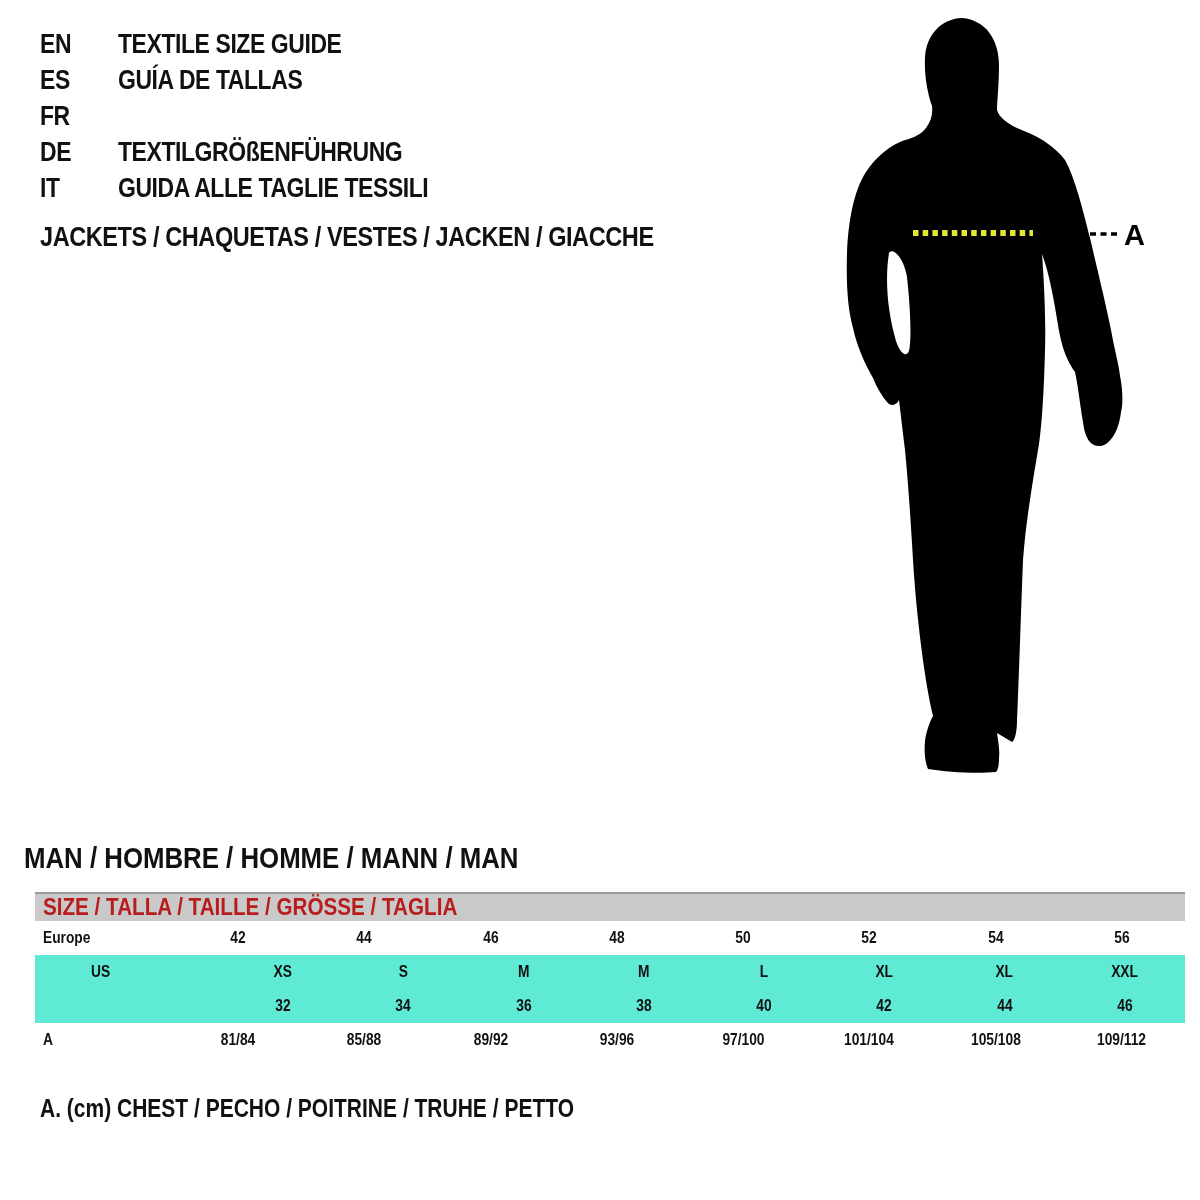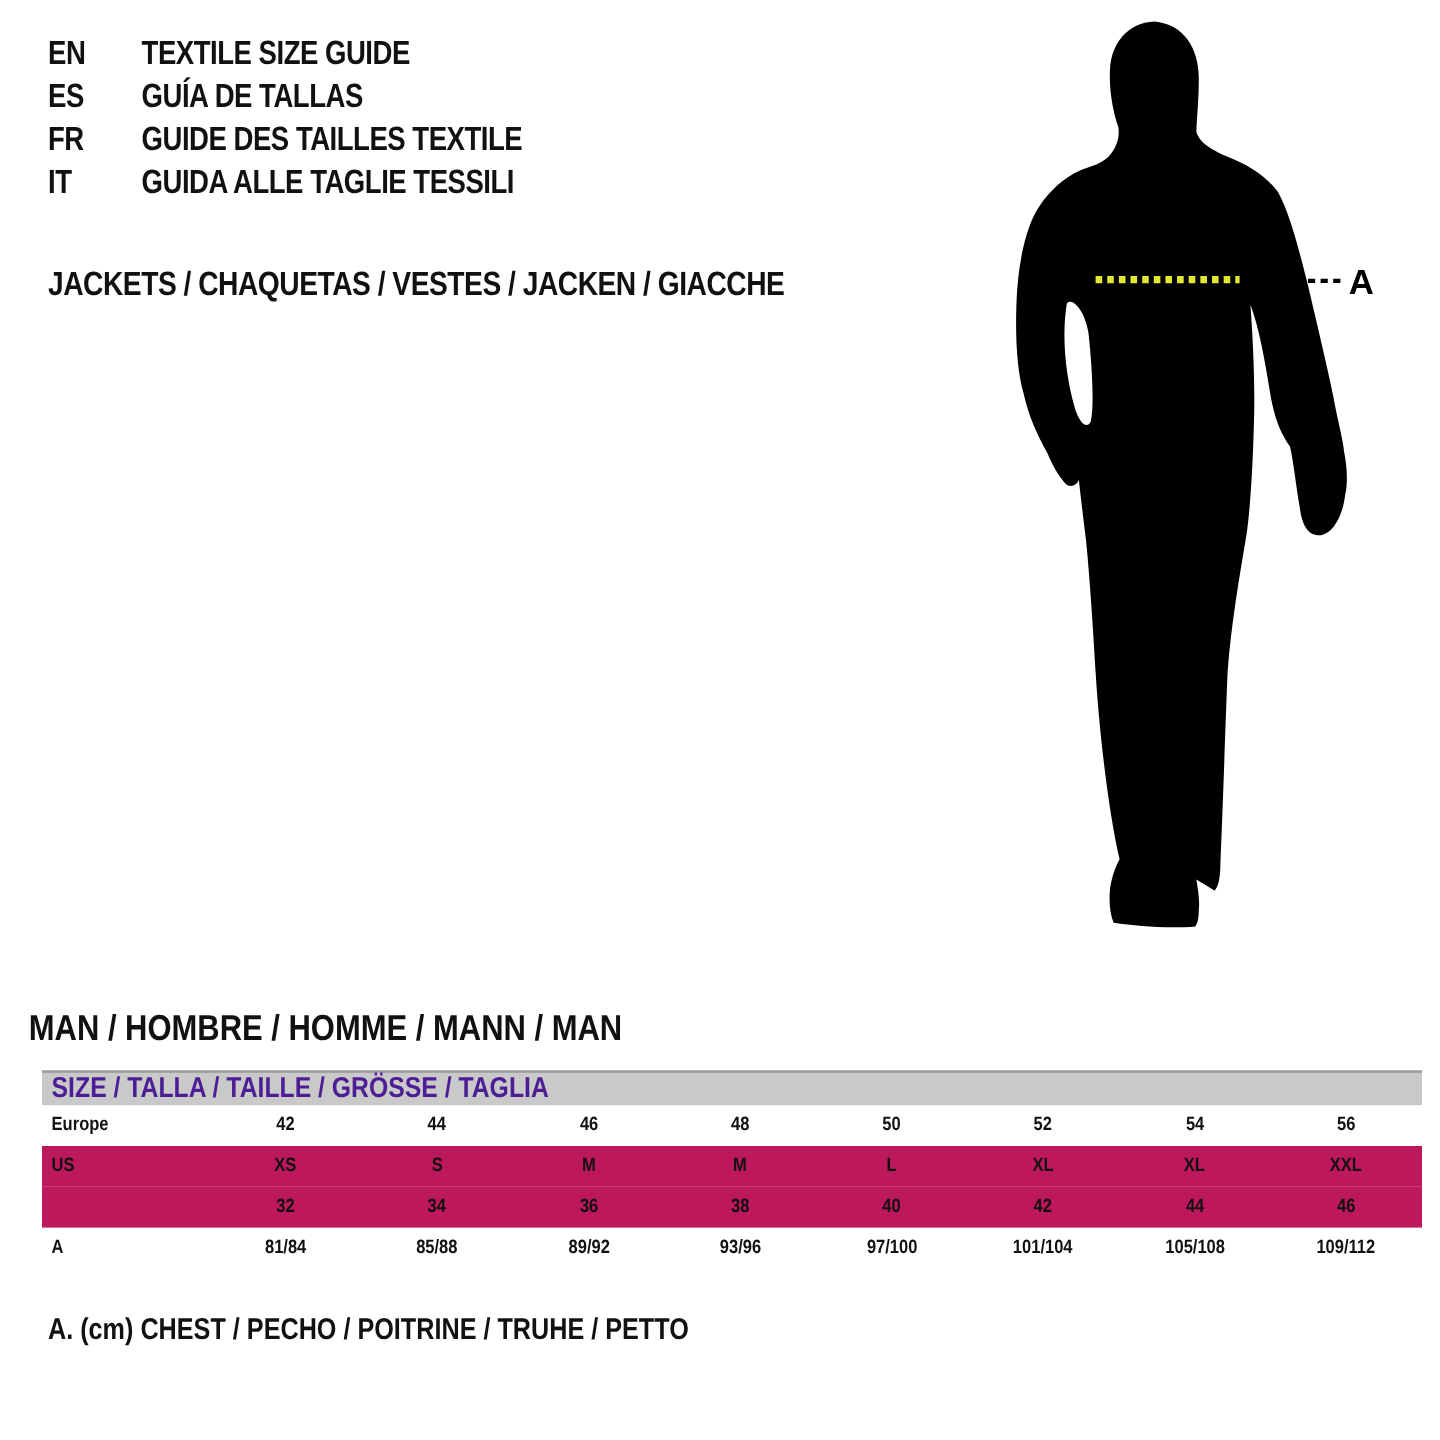--- a/index.html
+++ b/index.html
@@ -29,24 +29,24 @@
   svg text { font-family:"Liberation Sans", sans-serif; font-weight:bold; }
 
   
   .section-title { position:absolute; left:24px; top:841px; font-size:30px; }
 
   
   .size-table { position:absolute; left:35px; top:892px; width:1150px; }
   .thead {
     height:29px; line-height:26px; background:#c9c9c9;
     border-top:2px solid #9b9b9b;
-    padding-left:8px; font-size:24px; color:#4c1d95;
+    padding-left:8px; font-size:24px; color:#b91c1c;
   }
   .trow { display:grid; grid-template-columns:140px repeat(8,1fr); height:34px; align-items:center; font-size:16px; }
-  .trow.shaded { background:#be185d; }
+  .trow.shaded { background:#5eead4;padding-left:48px; }
   .tlabel { padding-left:8px; text-align:left; }
   .tval { text-align:center; }
 
   
   .footnote { position:absolute; left:40px; top:1094px; font-size:25px; }
 </style>
 </head>
 <body>
 
 <div class="canvas">
@@ -55,21 +55,24 @@
       <div class="lang-row">
         <div class="lang-code"><span class="cond">EN</span></div>
         <div class="lang-label"><span class="cond">TEXTILE SIZE GUIDE</span></div>
       </div>
       <div class="lang-row">
         <div class="lang-code"><span class="cond">ES</span></div>
         <div class="lang-label"><span class="cond">GUÍA DE TALLAS</span></div>
       </div>
       <div class="lang-row">
         <div class="lang-code"><span class="cond">FR</span></div>
-        <div class="lang-label"><span class="cond">GUIDE DES TAILLES TEXTILE</span></div>
+      </div>
+      <div class="lang-row">
+        <div class="lang-code"><span class="cond">DE</span></div>
+        <div class="lang-label"><span class="cond">TEXTILGRÖßENFÜHRUNG</span></div>
       </div>
       <div class="lang-row">
         <div class="lang-code"><span class="cond">IT</span></div>
         <div class="lang-label"><span class="cond">GUIDA ALLE TAGLIE TESSILI</span></div>
       </div>
     </div>
 
   <div class="cat-block">
       <div class="cat-line"><span class="condm">JACKETS / CHAQUETAS / VESTES / JACKEN / GIACCHE</span></div>
     </div>

